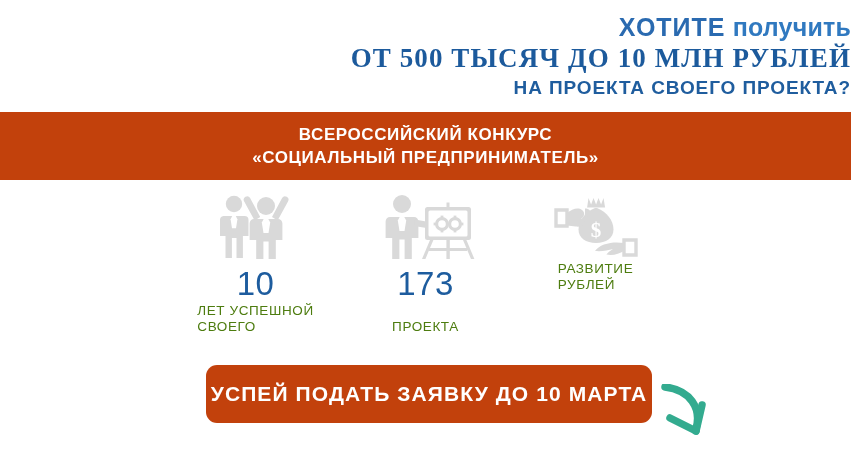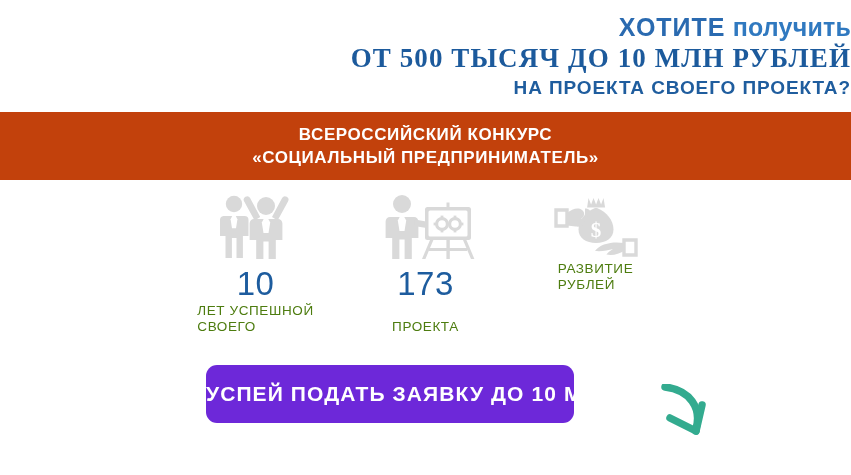--- a/index.html
+++ b/index.html
@@ -129,23 +129,23 @@
     position: absolute;
     left: 0;
     top: 360px;
     width: 851px;
     height: 115px;
   }
   .cta-button {
     position: absolute;
     left: 206px;
     top: 5px;
-    width: 368px;
+    width: 446px;
     height: 58px;
-    background: #6d28d9;
+    background: #c2410c;
     border: none;
     border-radius: 11px;
     color: #ffffff;
     font-family: "Liberation Sans", sans-serif;
     font-size: 21px;
     font-weight: bold;
     letter-spacing: 1.1px;
     white-space: nowrap;
     cursor: pointer;
     padding: 0;

